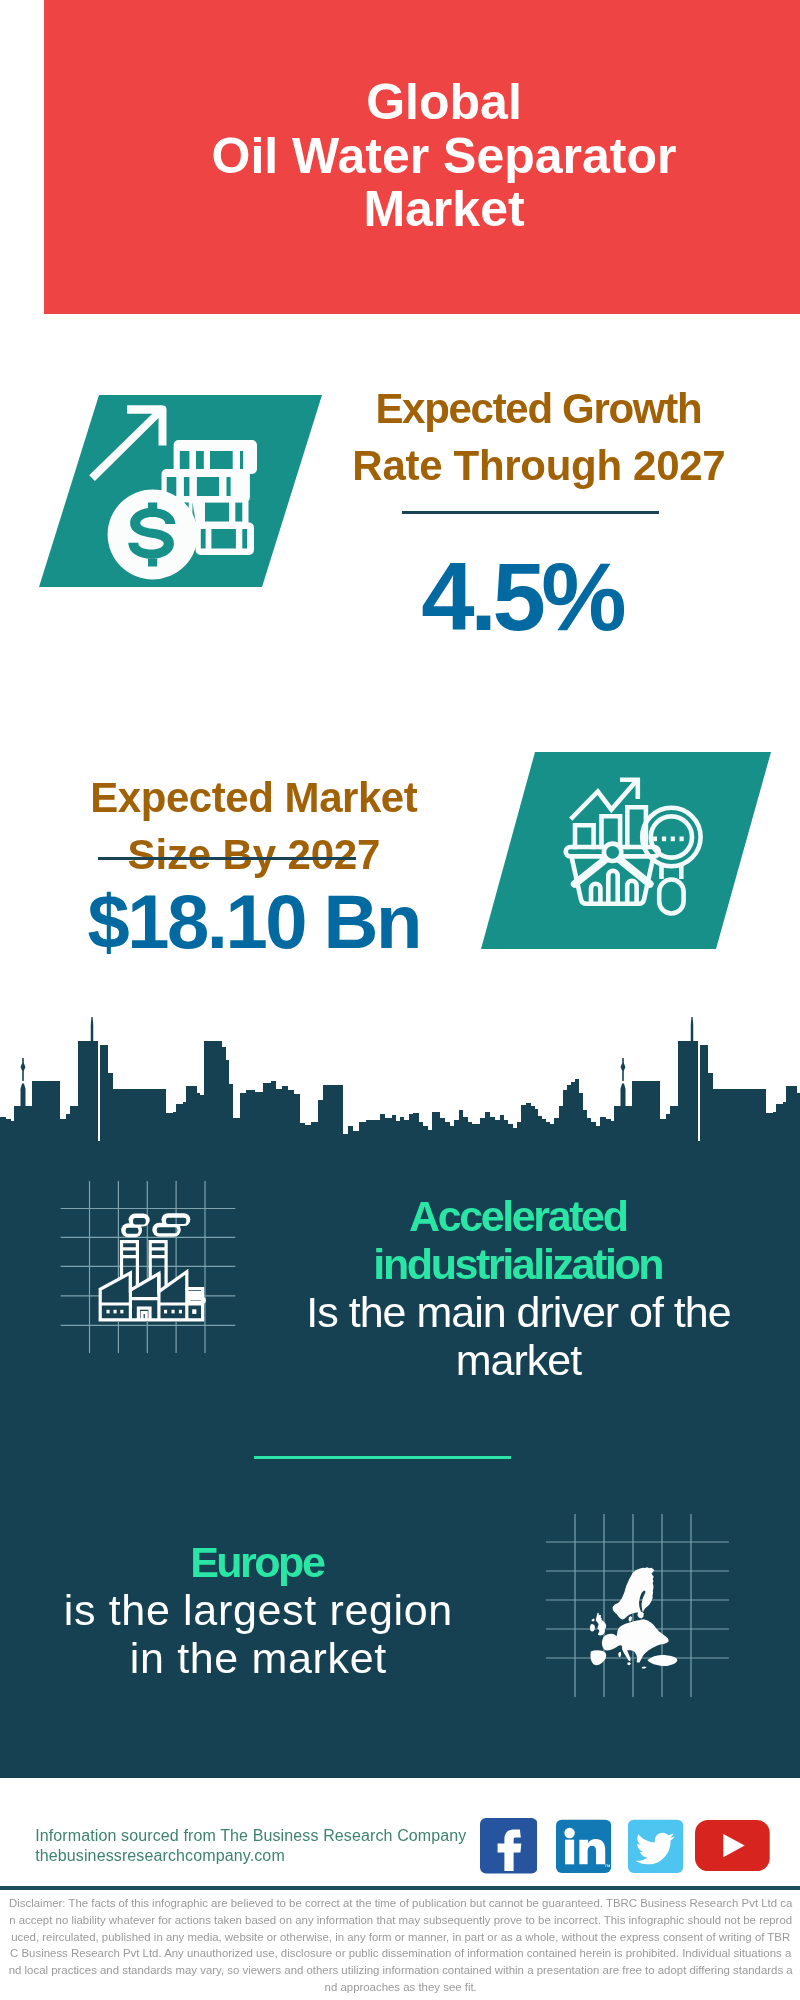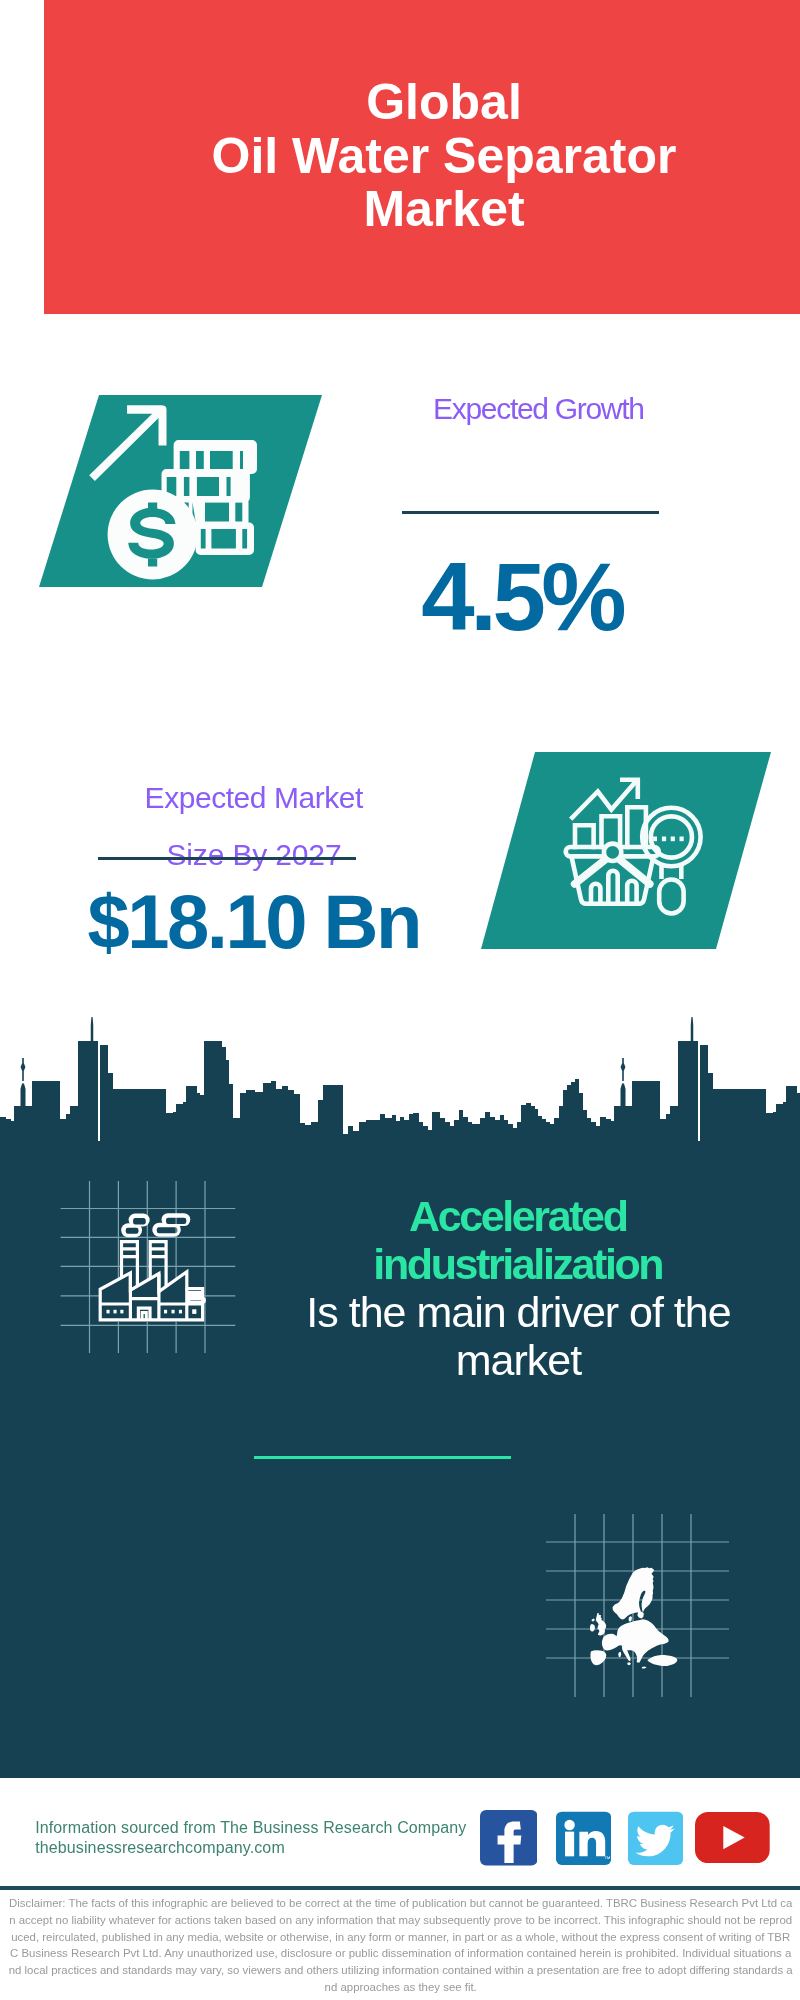--- a/index.html
+++ b/index.html
@@ -16,31 +16,31 @@
 
   .fig{position:absolute;}
   .dk-head{position:absolute;text-align:center;color:#ffffff;font-size:43px;line-height:48px;letter-spacing:-1.0px;}
   .dk-head div{text-indent:-1.0px;}
   .dk-head .grn{color:#2ae5a3;font-weight:bold;letter-spacing:-2.4px;text-indent:-2.4px;}
   .dk-head[data-name="region-headline"] .grn{letter-spacing:-2.5px;text-indent:-2.5px;}
   .dk-head[data-name="region-headline"] div{text-indent:0.66px;}
   .grn-rule{position:absolute;background:#2ae5a3;height:3.2px;}
 
   
-  .footer{position:absolute;left:0;top:4px;width:800px;height:1570px;}
+  .footer{position:absolute;left:0;top:12px;width:800px;height:1570px;}
   .footer-bg{position:absolute;left:0;top:1778px;width:800px;height:108px;background:#ffffff;}
   .src{position:absolute;left:35.2px;top:1814px;color:#3d8370;font-size:16px;line-height:19.8px;letter-spacing:0.12px;}
   .soc{position:absolute;display:block;}
   .soc svg{display:block;}
   .divider{position:absolute;left:0;top:1886px;width:800px;height:3.8px;background:#1d4c5a;}
   .disclaimer{position:absolute;left:7.2px;top:1895px;width:787px;color:#9a9a9a;font-size:11.42px;line-height:16.8px;word-break:break-all;text-align:center;}
   
   .para{position:absolute;}
   .para svg{display:block;}
-  .stat-head{position:absolute;text-align:center;color:#8b5cf6;font-weight:normal;font-size:30px;line-height:57px;}
+  .stat-head{position:absolute;text-align:center;color:#a16207;font-weight:bold;font-size:42px;line-height:57px;}
   .stat-head div{letter-spacing:-0.4px;text-indent:-0.4px;}
   .rule{position:absolute;background:#1b4355;height:3px;}
   .stat-val{position:absolute;text-align:center;color:#0369a1;font-weight:bold;}
 </style>
 </head>
 <body>
 
 <div class="page" data-name="infographic-page">
   <div class="header" data-name="header-banner">
     <div class="header-title" data-name="page-title">
@@ -70,20 +70,21 @@
         <circle data-name="dollar-coin" cx="122.6" cy="144.5" r="45"></circle>
       </g>
       <g fill="#179089">
         <path d="M118.0 112.5 h9.2 v7.9 h-9.2 Z M118.0 168.5 h9.2 v8.0 h-9.2 Z"></path>
         <path d="M122.6 117.8 c-13.0 0 -22.5 6.7 -22.5 15.3 0 8.2 7.6 12.7 20.0 14.3 9.0 1.2 13.6 3.0 13.6 6.2 0 3.4 -5.0 6.0 -12.6 6.0 -7.4 0 -12.3 -2.5 -12.7 -5.8 l -0.1 -1.1 h-10.0 l 0.1 1.3 c0.6 8.5 9.9 14.7 22.7 14.7 13.2 0 22.8 -6.3 22.8 -15.3 0 -8.5 -7.7 -12.9 -21.1 -14.6 -9.0 -1.2 -12.5 -3.1 -12.5 -5.9 0 -3.2 4.9 -5.9 12.3 -5.9 7.2 0 12.1 2.5 12.6 5.9 l 0.2 1.1 h10.0 l -0.2 -1.4 c-1.0 -8.3 -10.0 -14.3 -22.6 -14.3 Z"></path>
       </g>
     </svg>
   </div>
   <div class="stat-head" data-name="growth-rate-label" style="left:339px;top:380px;width:400px;">
     <div data-name="growth-label-line-1" style="letter-spacing:-1.3px;text-indent:-1.3px;">Expected Growth</div>
+    <div data-name="growth-label-line-2" style="letter-spacing:-0.3px;text-indent:-0.3px;">Rate Through 2027</div>
   </div>
   <div class="rule" data-name="growth-divider" style="left:402px;top:511px;width:257px;"></div>
   <div class="stat-val" data-name="growth-rate-value" style="left:324px;top:549px;width:400px;font-size:96px;line-height:96px;letter-spacing:-4.5px;text-indent:-4.5px;">4.5%</div>
 
   <div class="stat-head" data-name="market-size-label" style="left:54px;top:725px;width:400px;margin-top:44px;">
     <div data-name="market-label-line-1" style="letter-spacing:-0.45px;text-indent:-0.45px;">Expected Market</div>
     <div data-name="market-label-line-2" style="letter-spacing:-0.15px;text-indent:-0.15px;">Size By 2027</div>
   </div>
   <div class="rule" data-name="market-size-divider" style="left:98px;top:857px;width:258px;"></div>
   <div class="stat-val" data-name="market-size-value" style="left:55px;top:884px;width:400px;font-size:76px;line-height:76px;letter-spacing:-2.5px;text-indent:-2.5px;">$18.10 Bn</div>
@@ -199,20 +200,25 @@
       <rect x="145" y="1205" width="55" height="40" fill="#ffffff" mask="url(#smoke2)"></rect>
     </svg>
     <div class="dk-head" data-name="driver-headline" style="left:299px;top:177px;width:440px;">
       <div class="grn" data-name="driver-highlight-line-1">Accelerated</div>
       <div class="grn" data-name="driver-highlight-line-2">industrialization</div>
       <div data-name="driver-text-line-1">Is the main driver of the</div>
       <div data-name="driver-text-line-2">market</div>
     </div>
     <div class="grn-rule" data-name="section-divider" style="left:254px;top:441px;width:257px;"></div>
 
+    <div class="dk-head" data-name="region-headline" style="left:38px;top:523px;width:440px;letter-spacing:0.66px;">
+      <div class="grn" data-name="region-highlight">Europe</div>
+      <div data-name="region-text-line-1">is the largest region</div>
+      <div data-name="region-text-line-2">in the market</div>
+    </div>
     <svg class="fig" data-name="europe-map-icon" style="left:545px;top:498px;width:185px;height:185px;" viewBox="545 1513 185 185" xmlns="http://www.w3.org/2000/svg">
       <g stroke="#8fb4bd" stroke-width="1.2" opacity="0.85">
         <path d="M575 1514 V1697 M604 1514 V1697 M633 1514 V1697 M662 1514 V1697 M691 1514 V1697"></path>
         <path d="M546 1542 H729 M546 1571 H729 M546 1600 H729 M546 1629 H729 M546 1658 H729"></path>
       </g>
       <g data-name="europe-landmass" transform="translate(590.3,1566.5)">
         <path d="M54.5,1.4 L57.0,0.8 L59.0,1.7 L61.0,1.2 L62.8,2.6 L64.0,3.8 L62.6,5.6 L61.2,7.2 L62.4,8.8 L63.4,10.6 L62.4,12.6 L63.2,14.6 L62.4,16.6 L63.0,19.0 L63.2,21.5 L62.5,24.0 L62.8,26.5 L62.2,29.0 L62.3,31.5 L61.4,34.0 L60.3,36.3 L58.9,38.2 L57.3,39.8 L55.8,41.0 L54.5,42.2 L53.5,44.0 L52.5,46.0 L51.9,43.5 L51.5,41.0 L51.3,38.5 L51.5,36.0 L52.0,33.5 L52.8,31.1 L53.8,28.8 L54.8,26.7 L55.2,24.9 L54.2,24.1 L52.8,24.7 L51.6,26.1 L50.6,28.1 L49.8,30.4 L49.2,32.8 L48.8,35.3 L48.8,37.8 L49.1,40.3 L49.7,42.5 L50.4,44.3 L50.7,46.1 L48.8,46.1 L46.8,46.0 L44.8,46.2 L42.8,46.7 L40.8,47.4 L38.9,48.2 L37.2,49.4 L35.8,50.8 L34.2,52.2 L32.5,52.9 L30.6,52.4 L29.0,51.1 L27.8,49.4 L26.6,47.7 L25.1,46.4 L23.6,45.1 L22.5,43.3 L22.2,41.1 L23.1,39.4 L24.5,38.1 L26.1,37.3 L27.7,36.4 L29.3,35.1 L30.6,33.3 L31.8,31.3 L32.7,29.1 L33.6,26.9 L34.4,24.7 L35.0,22.5 L35.7,20.3 L36.5,18.1 L37.5,15.9 L38.4,13.7 L39.5,11.6 L40.7,9.4 L41.9,7.3 L43.3,5.6 L44.8,4.3 L46.4,3.3 L48.4,2.5 L50.5,1.8 L52.6,1.3 Z M13.0,71.0 L14.6,69.2 L16.6,68.0 L18.8,67.4 L21.0,67.3 L23.0,67.6 L24.8,68.5 L26.2,69.8 L26.8,67.6 L27.0,65.2 L27.8,62.8 L29.4,60.6 L31.6,59.0 L34.0,57.8 L36.6,56.8 L39.2,56.0 L41.8,55.2 L44.4,54.6 L47.0,54.0 L49.8,53.4 L52.6,52.8 L55.2,53.2 L57.8,54.2 L60.2,55.8 L62.4,57.6 L64.2,59.6 L65.8,61.8 L67.4,63.6 L69.2,65.2 L71.2,66.8 L73.4,68.4 L75.6,70.0 L77.4,71.8 L78.3,73.6 L78.0,75.4 L76.0,76.6 L73.6,77.4 L71.0,77.8 L68.6,78.4 L66.4,79.2 L64.2,80.4 L62.0,81.6 L60.0,82.8 L58.0,84.0 L56.2,85.4 L54.6,87.0 L53.2,88.6 L52.0,90.6 L51.0,92.6 L50.0,94.6 L48.8,96.6 L47.4,94.2 L46.8,91.0 L45.8,88.0 L44.4,85.6 L42.6,84.2 L40.6,83.8 L38.6,83.8 L36.6,83.4 L34.8,82.4 L33.4,80.8 L32.0,79.4 L30.4,78.8 L28.8,79.0 L27.4,79.8 L26.4,80.4 L24.6,81.6 L22.6,82.4 L20.6,83.2 L18.6,83.8 L16.6,84.0 L14.8,83.4 L13.4,82.2 L12.4,80.6 L11.8,78.6 L11.6,76.6 L11.8,74.6 L12.4,72.6 Z M0.5,84.9 L3.3,84.1 L6.5,83.8 L9.7,83.9 L12.7,84.6 L15.1,86.2 L16.0,88.6 L15.5,91.5 L13.9,94.2 L11.5,96.6 L8.7,98.3 L5.9,98.7 L3.5,97.9 L1.8,95.9 L0.7,93.5 L0.2,90.7 L0.2,87.8 Z M31.6,79.4 L33.6,79.0 L35.4,80.8 L36.8,83.6 L38.1,86.8 L39.4,90.0 L40.3,92.8 L40.0,94.8 L38.3,94.0 L36.7,91.6 L35.0,88.8 L33.3,86.0 L31.9,83.1 Z M57.0,93.5 L60.4,91.4 L63.8,89.8 L67.3,88.9 L70.7,88.6 L74.1,88.6 L77.5,89.1 L80.9,89.6 L84.0,90.6 L86.4,91.9 L87.1,93.8 L86.0,95.8 L83.5,97.4 L80.3,98.5 L76.9,99.4 L73.6,99.5 L70.2,99.2 L66.8,98.5 L63.5,97.7 L60.8,96.5 L58.3,95.1 Z M6.9,47.1 L7.9,46.2 L8.7,47.5 L8.3,48.7 L9.5,48.3 L10.9,49.1 L10.3,50.7 L11.5,51.9 L11.1,53.5 L12.7,54.3 L13.9,55.5 L15.1,57.1 L15.9,59.1 L15.5,61.5 L14.3,63.1 L14.7,64.7 L13.9,66.7 L12.3,68.3 L10.3,69.1 L8.7,68.7 L7.5,67.9 L8.3,66.3 L9.1,64.7 L8.3,63.1 L7.1,61.9 L7.5,59.9 L8.3,57.9 L7.5,56.3 L6.3,55.1 L5.5,53.5 L5.9,51.5 L6.4,49.5 Z M0.3,58.3 L1.5,57.5 L3.1,57.9 L4.3,59.1 L4.7,61.1 L4.3,63.1 L3.1,64.7 L1.5,65.1 L0.3,64.3 L-0.3,62.7 L-0.3,60.3 Z M47.9,89.0 L49.6,88.2 L50.7,90.0 L50.2,92.6 L48.9,94.6 L47.6,96.6 L46.3,95.1 L46.8,92.4 Z M51.5,100.5 L54.5,100.0 L56.3,101.0 L54.3,102.0 L51.8,102.0 Z M37.0,96.3 L39.3,95.8 L40.7,97.3 L39.2,98.7 L37.3,98.3 Z M28.9,85.8 L30.4,85.3 L30.9,88.3 L29.9,90.8 L28.4,90.3 L27.9,87.3 Z M38.5,51.0 L40.5,49.5 L41.7,51.0 L41.3,53.8 L39.7,55.4 L38.3,53.8 Z M1.5,53.0 L3.5,52.0 L4.5,53.5 L3.0,55.0 L1.3,54.5 Z M48.0,46.0 L51.5,45.3 L53.6,47.0 L53.0,50.5 L51.0,52.0 L48.5,51.0 L47.0,48.5 Z" fill="#fdfdfd"></path>
       </g>
     </svg>
     <svg class="skyline" data-name="city-skyline" viewBox="0 1013 800 160" xmlns="http://www.w3.org/2000/svg">

